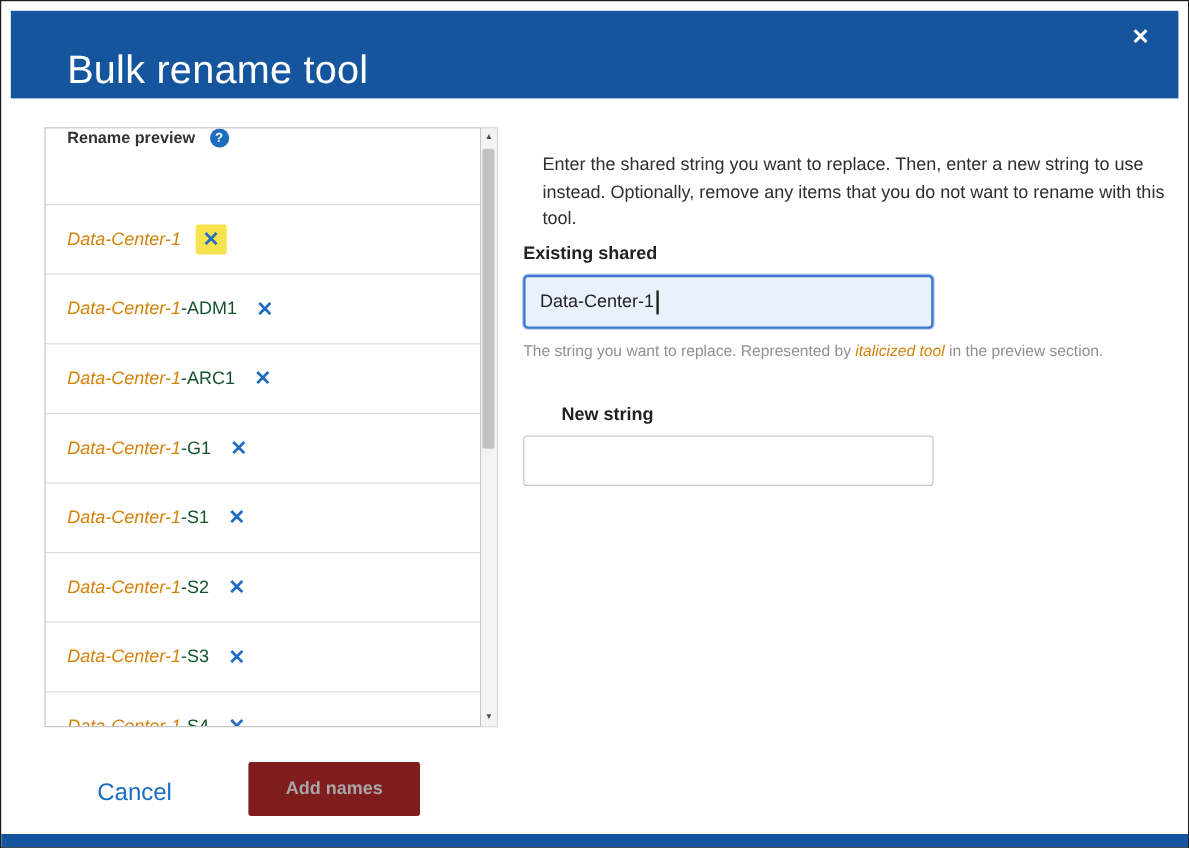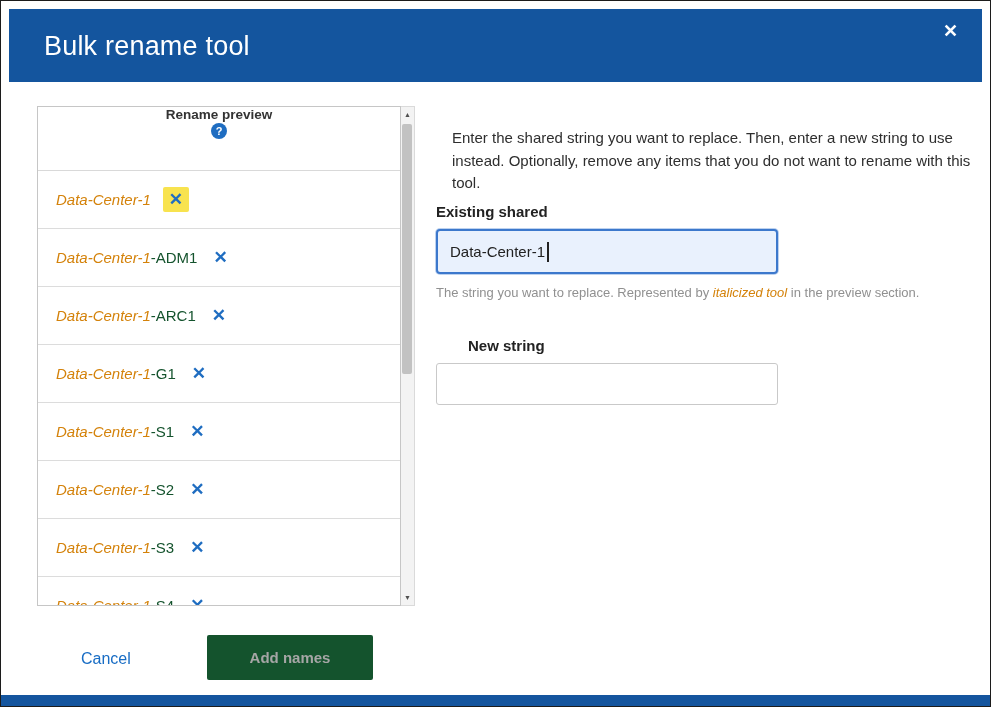--- a/index.html
+++ b/index.html
@@ -16,36 +16,36 @@
     border: 1px solid #1c1c1c;
     overflow: hidden;
   }
   
   .header {
     position: absolute; top: 8px; left: 8px; right: 8px; height: 73px;
     background: #14559e;
   }
   .title {
     position: absolute; left: 35px; top: 50%; transform: translateY(-50%);
-    margin: 0; color: #ffffff; font-size: 27px; font-weight: 400; letter-spacing: .2px;
+    margin: 12px; color: #ffffff; font-size: 33px; font-weight: 400; letter-spacing: .2px;
   }
   .close-btn {
     position: absolute; right: 20px; top: 9px;
     background: none; border: none; color: #ffffff;
     font-size: 18px; font-weight: 600; cursor: pointer; padding: 4px;
     line-height: 1;
   }
   
   .list {
     position: absolute; left: 36px; top: 105px; width: 364px; height: 500px;
     border: 1px solid #c6c6c6; background: #fff; overflow: hidden;
   }
   .list-header {
     height: 64px; border-bottom: 1px solid #d9d9d9;
-    display: flex; align-items: center; gap: 1px; padding: 0 18px; flex-direction: column;
+    display: flex; align-items: flex-start; gap: 12px; padding: 0 18px;
   }
   .list-header-label { font-size: 13.5px; font-weight: 700; color: #333; }
   .help-icon {
     width: 16px; height: 16px; border-radius: 50%;
     background: #1f6dc1; color: #fff; font-size: 11px; font-weight: 700;
     display: flex; align-items: center; justify-content: center;
     cursor: pointer; line-height: 1;
   }
   .row {
     height: 58px; border-bottom: 1px solid #dcdcdc;
@@ -102,25 +102,25 @@
     position: absolute; left: 435px; margin: 0;
     font-size: 13px; color: #909090; width: 524px;
   }
   .help-existing { top: 284px; }
   .help-new { top: 416px; }
   .em-orange { font-style: italic; color: #d4820a; }
   .bold-green { font-weight: 700; color: #1e7d34; }
   
   .cancel-link {
     position: absolute; left: 80px; top: 649px;
-    color: #176cc4; font-size: 16px; text-decoration: none; cursor: pointer;
+    color: #176cc4; font-size: 20px; text-decoration: none; cursor: pointer;
   }
   .add-btn {
-    position: absolute; left: 206px; top: 634px; width: 166px; height: 45px;
-    background: #14532d; color: #a6a6a6; border: none; border-radius: 2px;
+    position: absolute; left: 206px; top: 634px; width: 143px; height: 45px;
+    background: #7f1d1d; color: #a6a6a6; border: none; border-radius: 2px;
     font-size: 15px; font-weight: 700; font-family: "Liberation Sans", sans-serif;
   }
   .bottom-bar {
     position: absolute; left: 0; right: 0; bottom: 0; height: 11px;
     background: #14559e;
   }
 </style>
 </head>
 <body>
 

